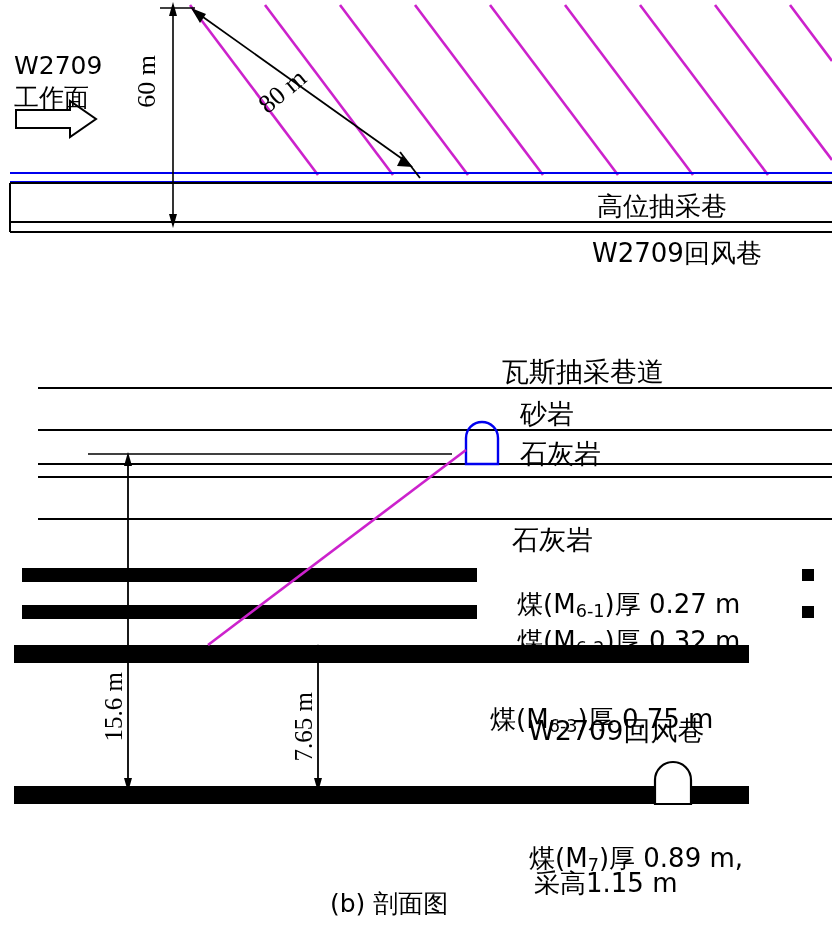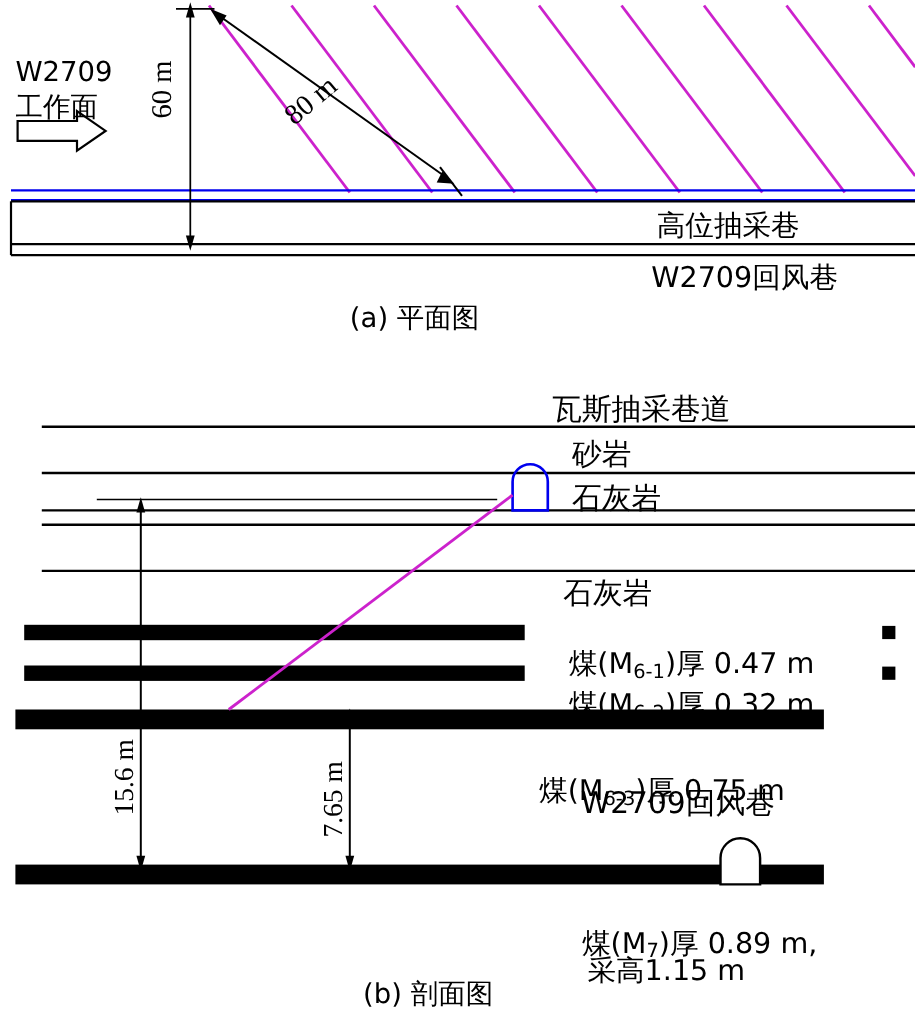--- a/index.html
+++ b/index.html
@@ -113,21 +113,20 @@
   <div class="lbl cjk" style="left:14px; top:84px; font-size:25px;font-family:Liberation Serif, serif;">工作面</div>
 
   <div class="lbl serif vert" style="left:132px; top:55px; font-size:26px;">60 m</div>
 
   <div class="lbl serif rot-80" style="left:272px; top:90px; font-size:26px;">80 m</div>
 
   <div class="lbl cjk" style="left:597px; top:192px; font-size:26px;">高位抽采巷</div>
 
   <div class="lbl cjk" style="left:592px; top:239px; font-size:26px;">W2709回风巷</div>
 
-  <div class="lbl cjk caption" style="left:318px; top:275px;">(a) 平面图</div>
 
   <svg class="layer" viewBox="0 0 832 930">
 
     <g stroke="#000000" stroke-width="2.2">
       <line x1="38" y1="388" x2="832" y2="388"></line>
       <line x1="38" y1="430" x2="832" y2="430"></line>
       <line x1="38" y1="464" x2="832" y2="464"></line>
       <line x1="38" y1="477" x2="832" y2="477"></line>
       <line x1="38" y1="519" x2="832" y2="519"></line>
     </g>
@@ -165,21 +164,21 @@
       <polygon points="318,792 314,778 322,778" fill="#000000" stroke="none"></polygon>
     </g>
   </svg>
 
   <div class="lbl cjk" style="left:502px; top:357px; font-size:27px;font-family:Liberation Serif, serif;">瓦斯抽采巷道</div>
   <div class="lbl cjk" style="left:520px; top:398px; font-size:27px;">砂岩</div>
   <div class="lbl cjk" style="left:520px; top:438px; font-size:27px;">石灰岩</div>
   <div class="lbl cjk" style="left:512px; top:524px; font-size:27px;">石灰岩</div>
 
   <div class="lbl cjk" style="left:484px; top:560px; font-size:26px;">
-    <span>煤(M</span><sub>6-1</sub><span>)厚 0.47 m</span>
+    <span>煤(M</span><sub>6-1</sub><span>)厚 0.27 m</span>
   </div>
   <div class="lbl cjk" style="left:484px; top:597px; font-size:26px;">
     <span>煤(M</span><sub>6-2</sub><span>)厚 0.32 m</span>
   </div>
   <div class="lbl cjk" style="left:457px; top:675px; font-size:26px;">
     <span>煤(M</span><sub>6-3</sub><span>)厚 0.75 m</span>
   </div>
 
   <div class="lbl cjk" style="left:528px; top:715px; font-size:27px;">W2709回风巷</div>
 

